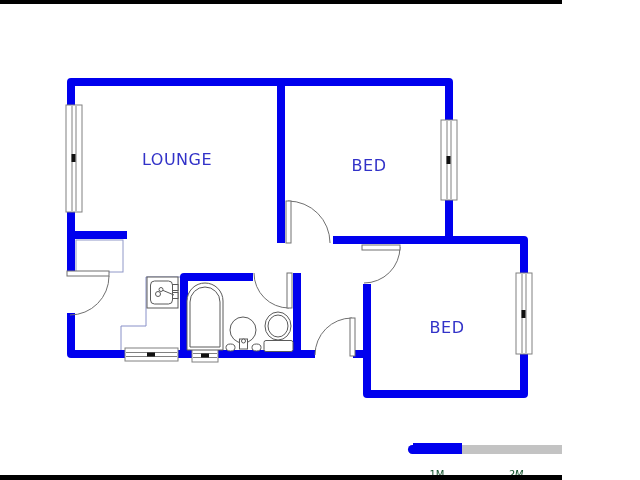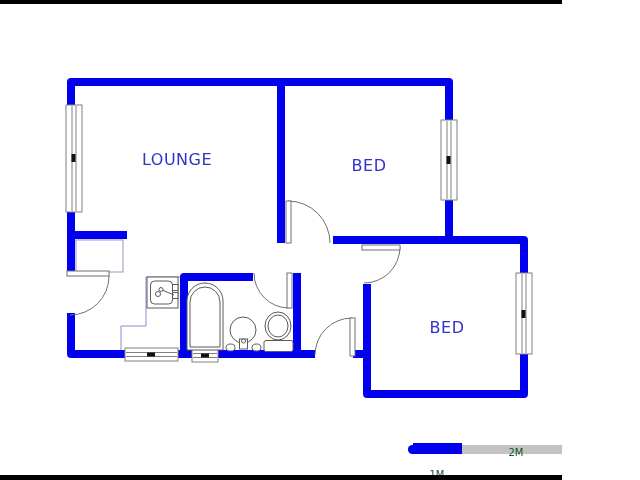--- a/index.html
+++ b/index.html
@@ -137,16 +137,16 @@
       <rect x="452" y="445" width="10" height="9" fill="#0000EE"></rect>
       <rect x="413" y="443" width="49" height="2" fill="#0000EE"></rect>
     </g>
   </svg>
 
   <div class="room-label" style="left:177px;top:159px;">LOUNGE</div>
   <div class="room-label" style="left:369px;top:165px;">BED</div>
   <div class="room-label" style="left:447px;top:327px;">BED</div>
 
   <div class="scale-label" style="left:437px;top:438px;">1M</div>
-  <div class="scale-label" style="left:516px;top:416px;">2M</div>
+  <div class="scale-label" style="left:516px;top:438px;font-style:italic;">2M</div>
 
   <div id="edge-bottom" class="edge-bar"></div>
 </div>
 
 </body></html>

